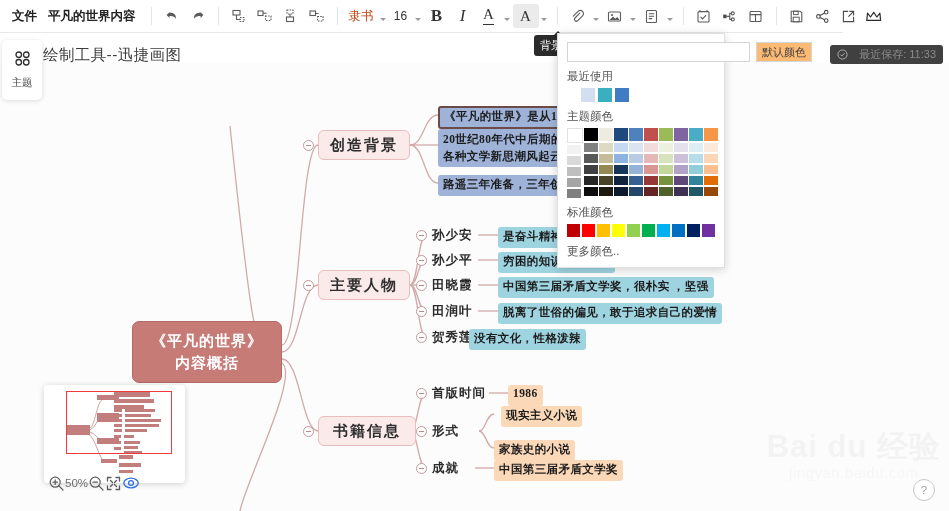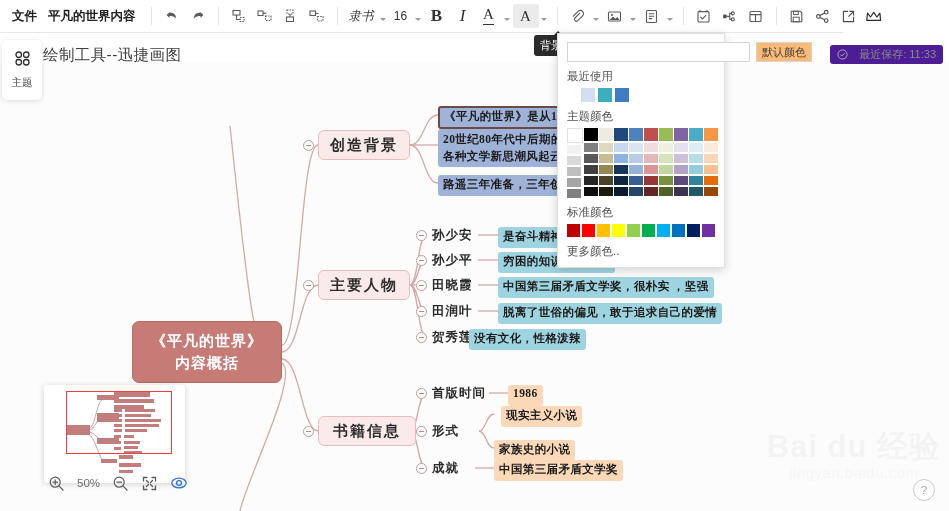--- a/index.html
+++ b/index.html
@@ -26,38 +26,38 @@
   }
   .tb-btn svg{display:block;}
   .tb-caret{
     width:11px;height:24px;display:flex;align-items:flex-end;justify-content:center;
     padding-bottom:7px;box-sizing:border-box;flex:none;cursor:pointer;
   }
   .tb-caret i{
     display:block;width:0;height:0;border-left:3.5px solid transparent;
     border-right:3.5px solid transparent;border-top:3.5px solid #9a9a9a;
   }
-  .tb-font{font-size:12.5px;color:#404040;padding:0 4px;white-space:nowrap;cursor:pointer;font-style:italic;}
+  .tb-font{font-size:12.5px;color:#c2410c;padding:0 4px;white-space:nowrap;cursor:pointer;}
   .tb-size{font-size:12px;color:#333;padding:0 3px;min-width:18px;text-align:center;cursor:pointer;}
   .tb-b{font-family:"Liberation Serif",serif;font-size:17px;font-weight:bold;color:#333;}
   .tb-i{font-family:"Liberation Serif",serif;font-size:17px;font-style:italic;color:#333;}
   .tb-u{font-family:"Liberation Serif",serif;font-size:15px;color:#333;border-bottom:1.6px solid #333;line-height:1.05;padding-bottom:1px;}
   .tb-a{font-family:"Liberation Serif",serif;font-size:15px;color:#333;}
   .tb-btn.active{background:#ebebeb;}
   
   .subbar{
     position:absolute;left:0;top:33px;width:949px;height:30px;background:#fff;z-index:10;
   }
   .doc-title{
     position:absolute;left:43px;top:45px;font-size:15.5px;color:#3d3d3d;
     letter-spacing:.4px;white-space:nowrap;z-index:12;
   }
   .save-badge{
     position:absolute;right:6px;top:45px;height:19px;display:flex;align-items:center;
-    gap:11px;background:#4c1d95;border-radius:3px;padding:0 7px;z-index:12;
+    gap:11px;background:#404040;border-radius:3px;padding:0 7px;z-index:12;
   }
   .save-badge .lbl{font-size:11px;color:#8a8a8a;white-space:nowrap;}
   
   .sidebar{
     position:absolute;left:2px;top:40px;width:40px;height:60px;
     background:#fff;border-radius:5px;box-shadow:0 1px 5px rgba(0,0,0,.13);
     display:flex;flex-direction:column;align-items:center;justify-content:center;
     gap:5px;z-index:30;
   }
   .sidebar .lbl{font-size:10.5px;color:#444;}
@@ -113,21 +113,21 @@
     z-index:25;overflow:hidden;
   }
   .mm-inner{position:absolute;left:0;top:0;width:141px;height:98px;}
   .mm-view{
     position:absolute;left:22px;top:6px;width:106px;height:63px;
     border:1.5px solid #f43b3b;box-sizing:border-box;
   }
   
   .zoombar{
     position:absolute;left:48px;top:470px;height:26px;display:flex;align-items:center;
-    gap:12px;z-index:26;
+    z-index:26;
   }
   .zoombar .pct{font-size:11.5px;color:#6d6d6d;}
   .zb-ic{cursor:pointer;display:flex;align-items:center;justify-content:center;}
   
   .help-btn{
     position:absolute;right:14px;bottom:10px;width:20px;height:20px;border-radius:50%;
     border:1px solid #c9c9c9;display:flex;align-items:center;justify-content:center;
     font-size:11.5px;color:#a0a0a0;background:#fff;z-index:26;cursor:pointer;
   }
   

